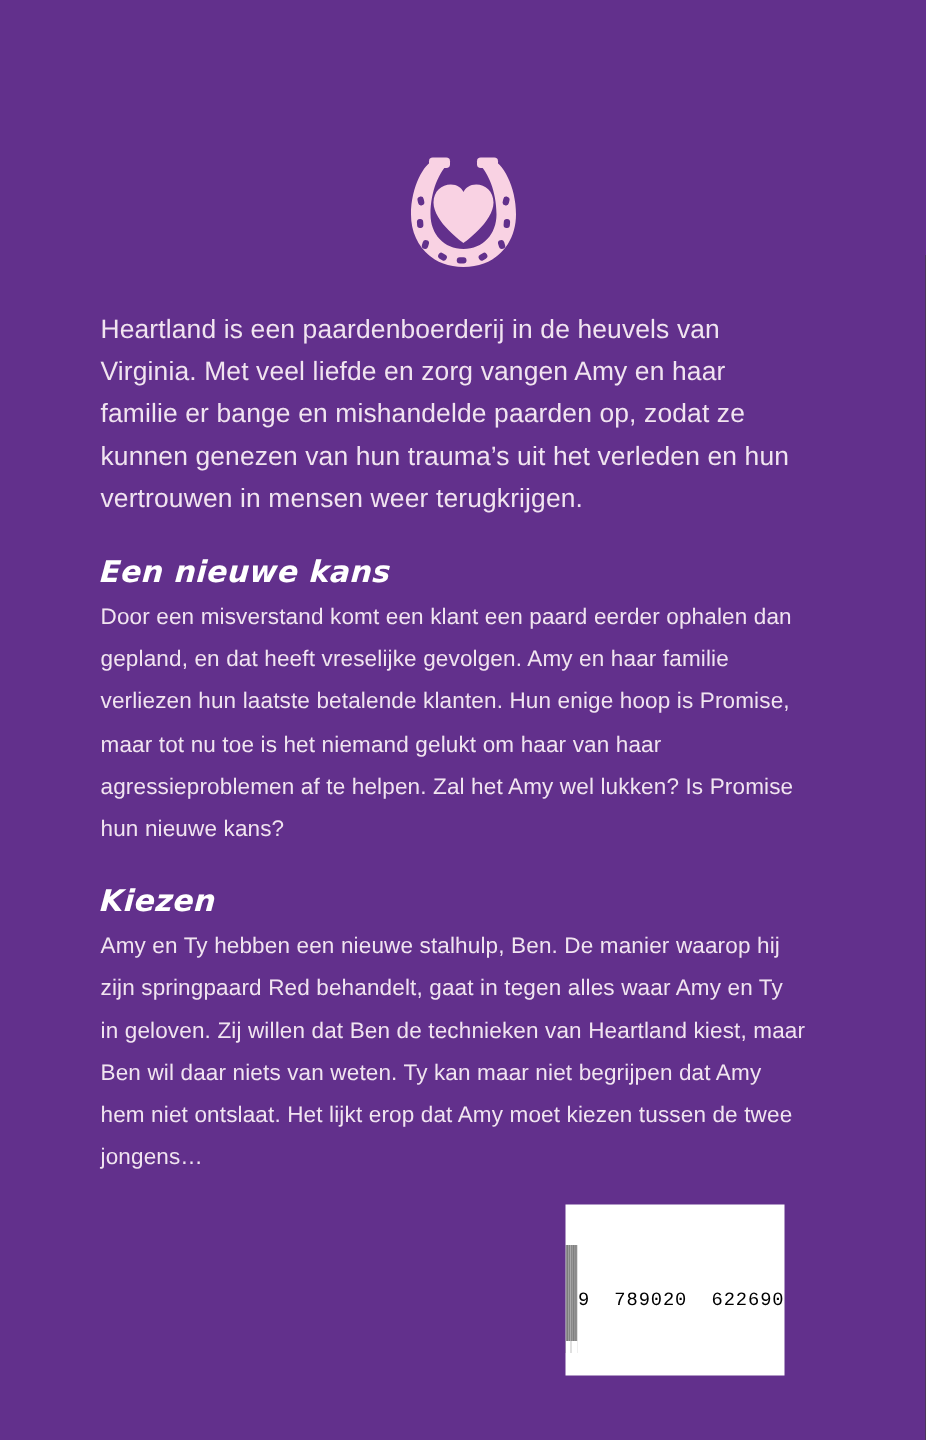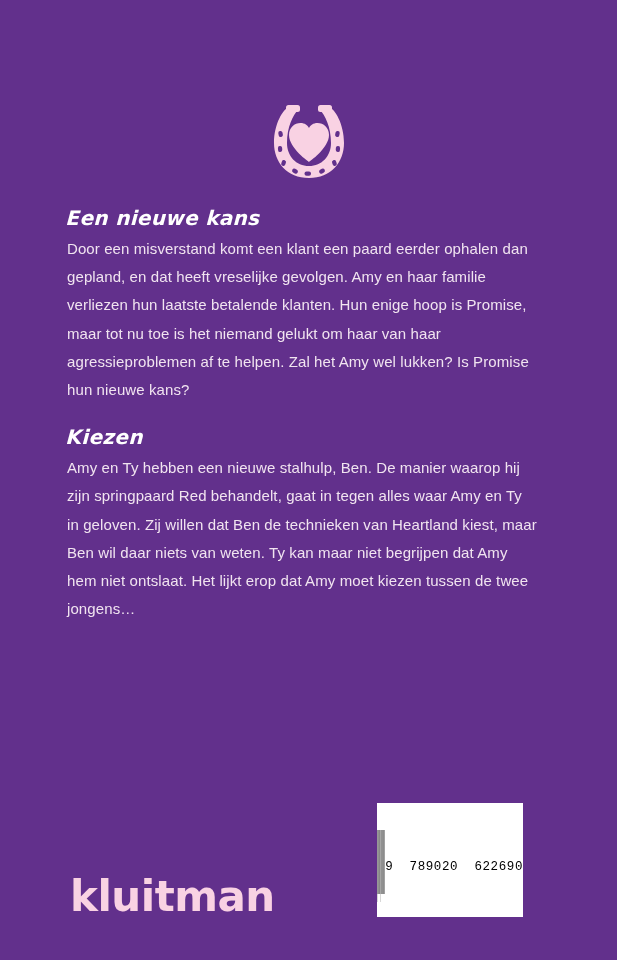--- a/index.html
+++ b/index.html
@@ -147,34 +147,34 @@
                C 22 23.5, 27.5 19, 33.5 19
                C 37.8 19, 40.6 21.3, 42 24
                C 43.4 21.3, 46.2 19, 50.5 19
                C 56.5 19, 62 23.5, 62 31
                C 62 44, 42 58, 42 58 Z" fill="#f9d2e3"></path>
     </svg>
   </div>
 
   <div class="blurb">
 
+    <p class="intro">Heartland is een paardenboerderij in de heuvels van Virginia. Met veel liefde en zorg vangen Amy en haar familie er bange en mishandelde paarden op, zodat ze kunnen genezen van hun trauma’s uit het verleden en hun vertrouwen in mensen weer terugkrijgen.</p>
 
     <div class="section">
       <h2 class="sec-title">Een nieuwe kans</h2>
       <p class="sec-body">Door een misverstand komt een klant een paard eerder ophalen dan gepland, en dat heeft vreselijke gevolgen. Amy en haar familie verliezen hun laatste betalende klanten. Hun enige hoop is Promise, maar tot nu toe is het niemand gelukt om haar van haar agressieproblemen af te helpen. Zal het Amy wel lukken? Is Promise hun nieuwe kans?</p>
     </div>
 
     <div class="section">
       <h2 class="sec-title">Kiezen</h2>
       <p class="sec-body">Amy en Ty hebben een nieuwe stalhulp, Ben. De manier waarop hij zijn springpaard Red behandelt, gaat in tegen alles waar Amy en Ty in geloven. Zij willen dat Ben de technieken van Heartland kiest, maar Ben wil daar niets van weten. Ty kan maar niet begrijpen dat Amy hem niet ontslaat. Het lijkt erop dat Amy moet kiezen tussen de twee jongens…</p>
     </div>
 
   </div>
 
-  <div class="logo">kluitman</div>
 
   <div class="barcode-box">
     <svg class="bars" viewBox="0 0 118 72" preserveAspectRatio="none">
       <g fill="#000000">
         <rect x="0" y="0" width="1.2" height="72"></rect>
         <rect x="2.6" y="0" width="1.2" height="72"></rect>
         <rect x="6" y="0" width="2.6" height="64"></rect>
         <rect x="10" y="0" width="1.2" height="64"></rect>
         <rect x="13.4" y="0" width="3.4" height="64"></rect>
         <rect x="18.4" y="0" width="1.2" height="64"></rect>

